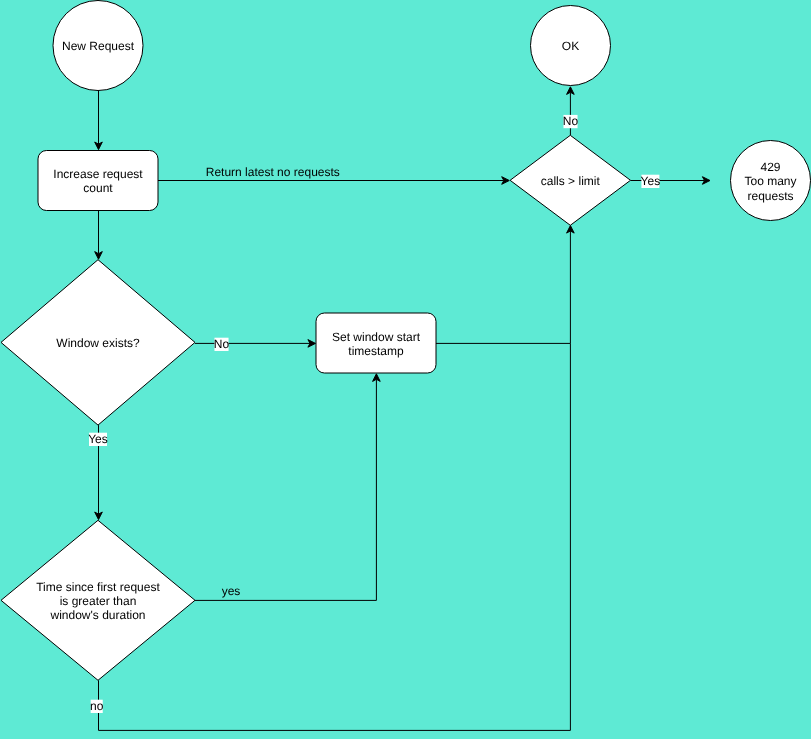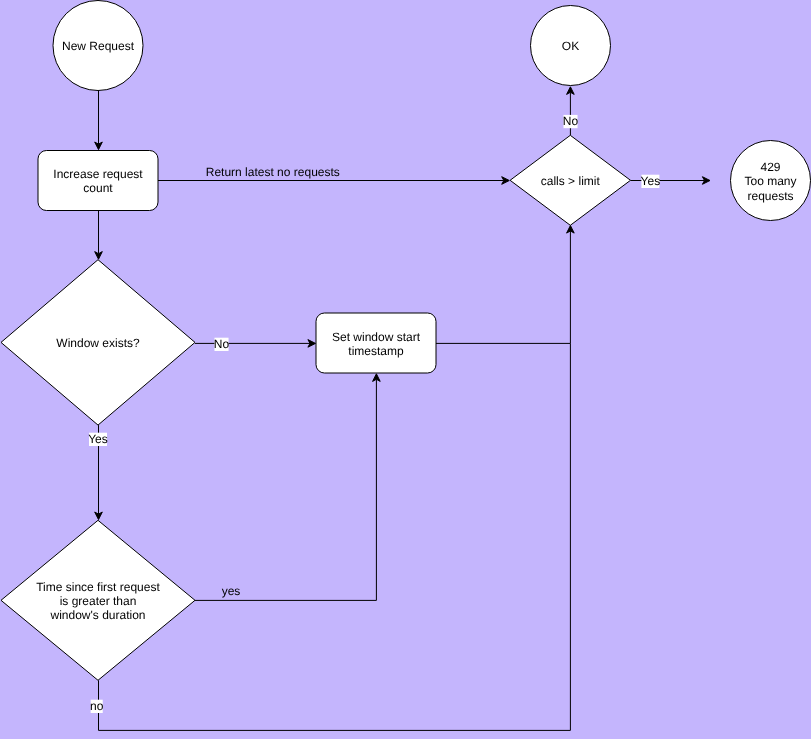--- a/index.html
+++ b/index.html
@@ -9,21 +9,21 @@
   svg.flow{position:absolute;left:0;top:0;width:811px;height:739px;}
   .shape{fill:#ffffff;stroke:#000000;stroke-width:1;}
   .edge{fill:none;stroke:#000000;stroke-width:1;}
   .arrowhead{fill:#000000;stroke:#000000;stroke-width:1;stroke-linejoin:miter;}
   text{font-family:"Liberation Sans",sans-serif;font-size:12px;fill:#000000;}
   .lbl{text-anchor:middle;}
 </style>
 <style>.shape{fill:#ffffff;stroke:#000000;}.edge{stroke:#000000;}.arrowhead{fill:#000000;stroke:#000000;}text{font-size:12px;fill:#000000;}</style></head>
 <body style="background: rgb(255, 255, 255);">
 
-<div id="canvas" style="background: #c4b5fd; text-align: right;">
+<div id="canvas" style="background: #5eead4; text-align: right;">
   <svg class="flow" viewBox="0 0 811 739">
     <g id="edge-layer">
         <g>
           <polygon points="98.50,149.60 94.70,142.00 98.50,144.13 102.30,142.00" class="arrowhead"></polygon>
           <path d="M 98.50 90.40 L 98.50 144.13" class="edge"></path>
         </g>
         <g>
           <polygon points="98.50,259.20 94.70,251.60 98.50,253.73 102.30,251.60" class="arrowhead"></polygon>
           <path d="M 98.50 210.50 L 98.50 253.73" class="edge"></path>
         </g>

